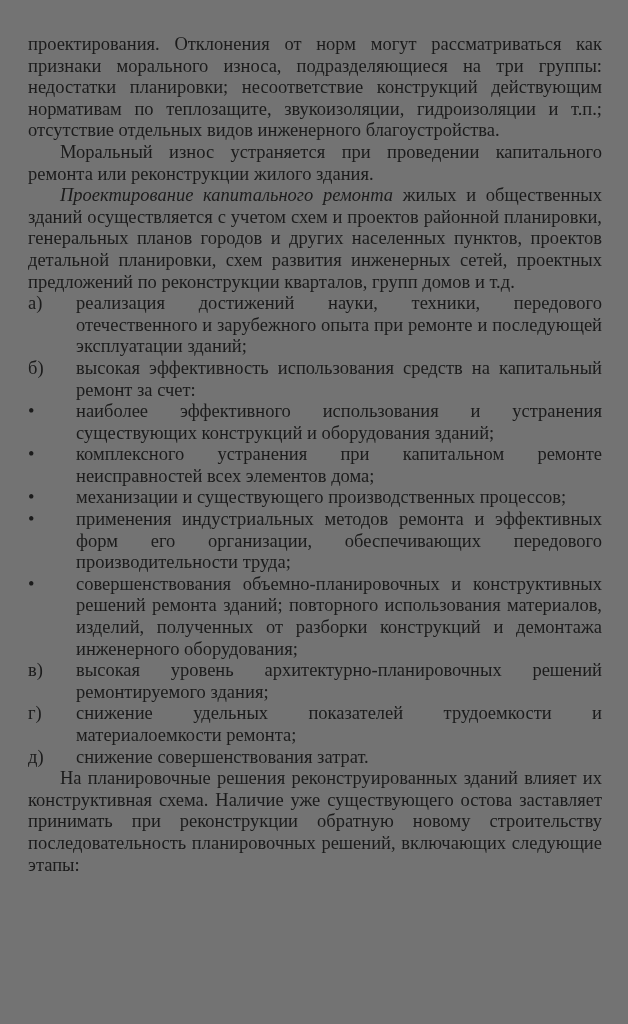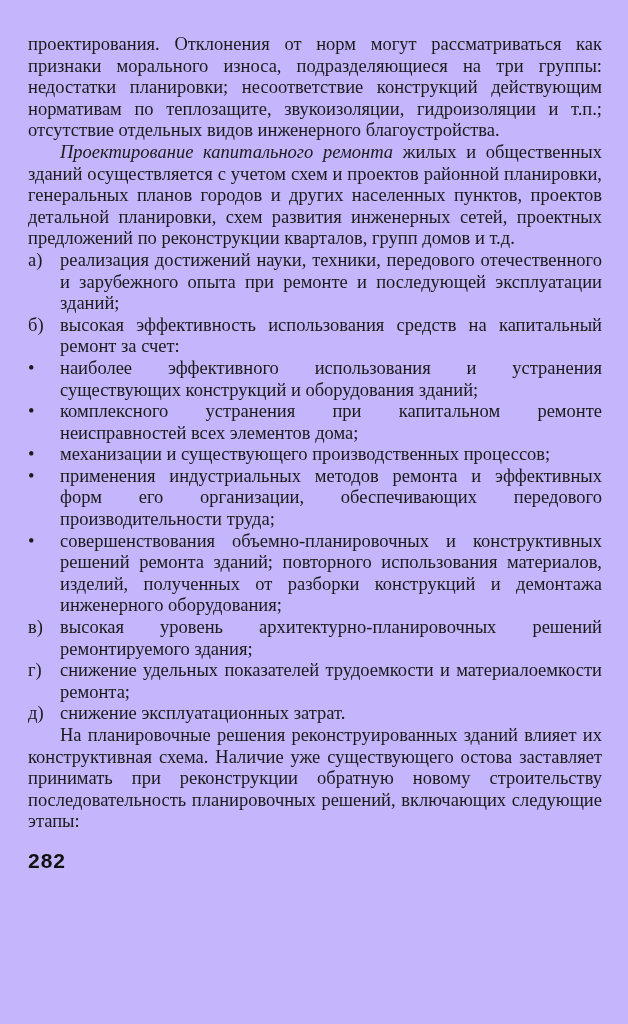--- a/index.html
+++ b/index.html
@@ -8,56 +8,57 @@
     height: 1024px;
     background: #fbfbf9;
     font-family: "Liberation Serif", serif;
     overflow: hidden;
   }
   .page {
     box-sizing: border-box;
     width: 628px;
     height: 1024px;
     padding: 34px 26px 0 28px;
-    background: #c4b5fd;
+    background: #737373;
   }
   .body-text {
     color: #1b1b1b;
     font-size: 18.5px;
     line-height: 21.6px;
     hyphens: auto;
     -webkit-hyphens: auto;
   }
   .para {
     margin: 0;
     text-align: justify;
     text-indent: 32px;
   }
   .para.no-indent { text-indent: 0; }
   .term { }
   .li { display: flex; margin: 0; }
   .marker { flex: 0 0 32px; }
-  .li-text { flex: 1 1 auto; text-align: justify; }
+  .li-text { flex: 1 1 auto; text-align: justify; margin-left: 16px; }
   .page-footer { margin-top: 16px; }
   .page-number {
     font-family: "Liberation Sans", sans-serif;
     font-weight: 700;
     font-size: 21px;
     letter-spacing: 1px;
     color: #111111;
   }
 </style>
 </head>
 <body>
 
 <main class="page">
   <section class="body-text">
 
     <p class="para no-indent">проектирования. Отклонения от норм могут рассматриваться как признаки морального износа, подразделяющиеся на три группы: недостатки планировки; несоответствие конструкций действующим нормативам по теплозащите, звукоизоляции, гидроизоляции и т.п.; отсутствие отдельных видов инженерного благоустройства.</p>
 
+    <p class="para">Моральный износ устраняется при проведении капитального ремонта или реконструкции жилого здания.</p>
 
     <p class="para"><em class="term">Проектирование капитального ремонта</em><span> жилых и общественных зданий осуществляется с учетом схем и проектов районной планировки, генеральных планов городов и других населенных пунктов, проектов детальной планировки, схем развития инженерных сетей, проектных предложений по реконструкции кварталов, групп домов и т.д.</span></p>
 
 
     <div class="li">
       <span class="marker">а)</span>
       <span class="li-text">реализация достижений науки, техники, передового отечественного и зарубежного опыта при ремонте и последующей эксплуатации зданий;</span>
     </div>
     <div class="li">
       <span class="marker">б)</span>
@@ -86,23 +87,20 @@
     <div class="li">
       <span class="marker">в)</span>
       <span class="li-text">высокая уровень архитектурно-планировочных решений ремонтируемого здания;</span>
     </div>
     <div class="li">
       <span class="marker">г)</span>
       <span class="li-text">снижение удельных показателей трудоемкости и материалоемкости ремонта;</span>
     </div>
     <div class="li">
       <span class="marker">д)</span>
-      <span class="li-text">снижение эксплуатационных затрат.</span>
+      <span class="li-text">снижение совершенствования затрат.</span>
     </div>
 
     <p class="para">На планировочные решения реконструированных зданий влияет их конструктивная схема. Наличие уже существующего остова заставляет принимать при реконструкции обратную новому строительству последовательность планировочных решений, включающих следующие этапы:</p>
 
   </section>
 
-  <footer class="page-footer">
-    <span class="page-number">282</span>
-  </footer>
 </main>
 
 </body></html>

